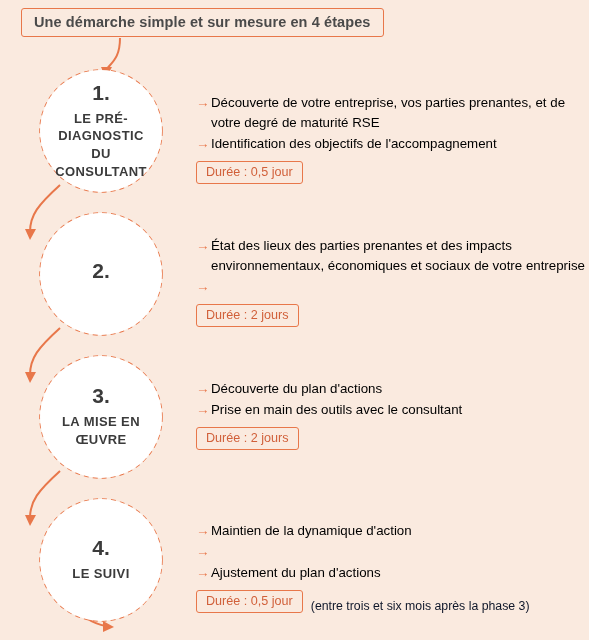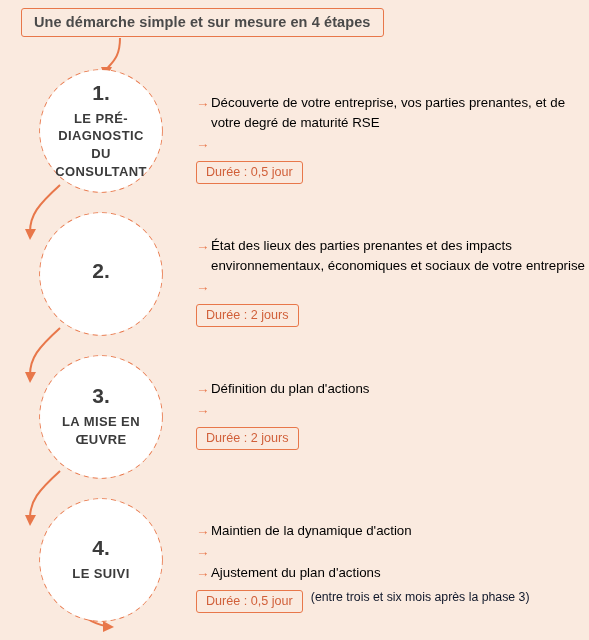--- a/index.html
+++ b/index.html
@@ -97,21 +97,21 @@
     width: 15px;
     flex: 0 0 15px;
   }
   .bullet-text {
     font-size: 13.3px;
     color: #000000;
     line-height: 20px;
   }
   .duration-row {
     display: flex;
-    align-items: flex-start;
+    align-items: flex-end;
     margin-top: 7px;
   }
   .duration {
     display: inline-block;
     border: 1.3px solid #e8774a;
     border-radius: 3px;
     padding: 3px 9px 4px 9px;
     font-size: 12.6px;
     color: #d1603a;
   }
@@ -157,20 +157,21 @@
     <div class="circle-num">1.</div>
     <div class="circle-label">LE PRÉ-DIAGNOSTIC DU CONSULTANT</div>
   </div>
   <div class="content" style="left:196px; top:93px;">
     <div class="bullet">
       <span class="bullet-arrow">→</span>
       <span class="bullet-text">Découverte de votre entreprise, vos parties prenantes, et de votre degré de maturité RSE</span>
     </div>
     <div class="bullet">
       <span class="bullet-arrow">→</span>
+      <span class="bullet-text">Identification des objectifs de l'accompagnement</span>
     </div>
     <div class="duration-row">
       <span class="duration">Durée : 0,5 jour</span>
       <span class="duration-note"></span>
     </div>
   </div>
 
   <div class="circle" style="left:40px; top:213px;">
     <div class="circle-num">2.</div>
   </div>
@@ -188,24 +189,25 @@
     </div>
   </div>
 
   <div class="circle" style="left:40px; top:356px;">
     <div class="circle-num">3.</div>
     <div class="circle-label">LA MISE EN ŒUVRE</div>
   </div>
   <div class="content" style="left:196px; top:379px;">
     <div class="bullet">
       <span class="bullet-arrow">→</span>
-      <span class="bullet-text">Définition du plan d'actions</span>
-    </div>
-    <div class="bullet">
-      <span class="bullet-arrow">→</span>
+      <span class="bullet-text">Découverte du plan d'actions</span>
+    </div>
+    <div class="bullet">
+      <span class="bullet-arrow">→</span>
+      <span class="bullet-text">Prise en main des outils avec le consultant</span>
     </div>
     <div class="duration-row">
       <span class="duration">Durée : 2 jours</span>
       <span class="duration-note"></span>
     </div>
   </div>
 
   <div class="circle" style="left:40px; top:499px;">
     <div class="circle-num">4.</div>
     <div class="circle-label">LE SUIVI</div>

